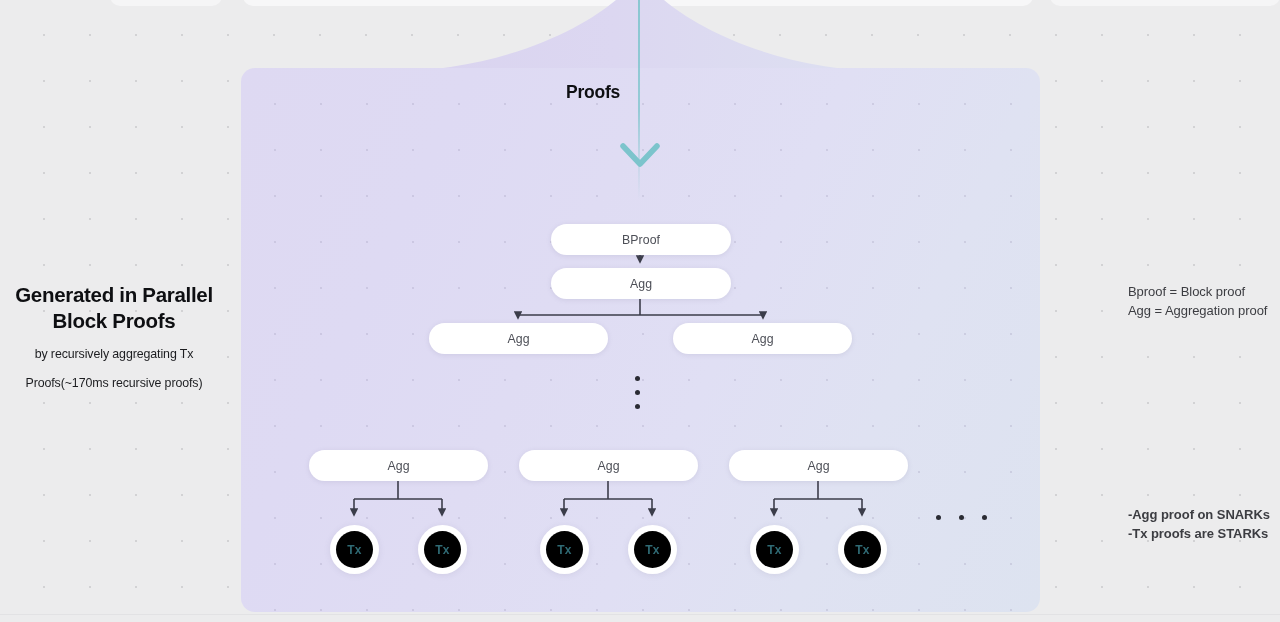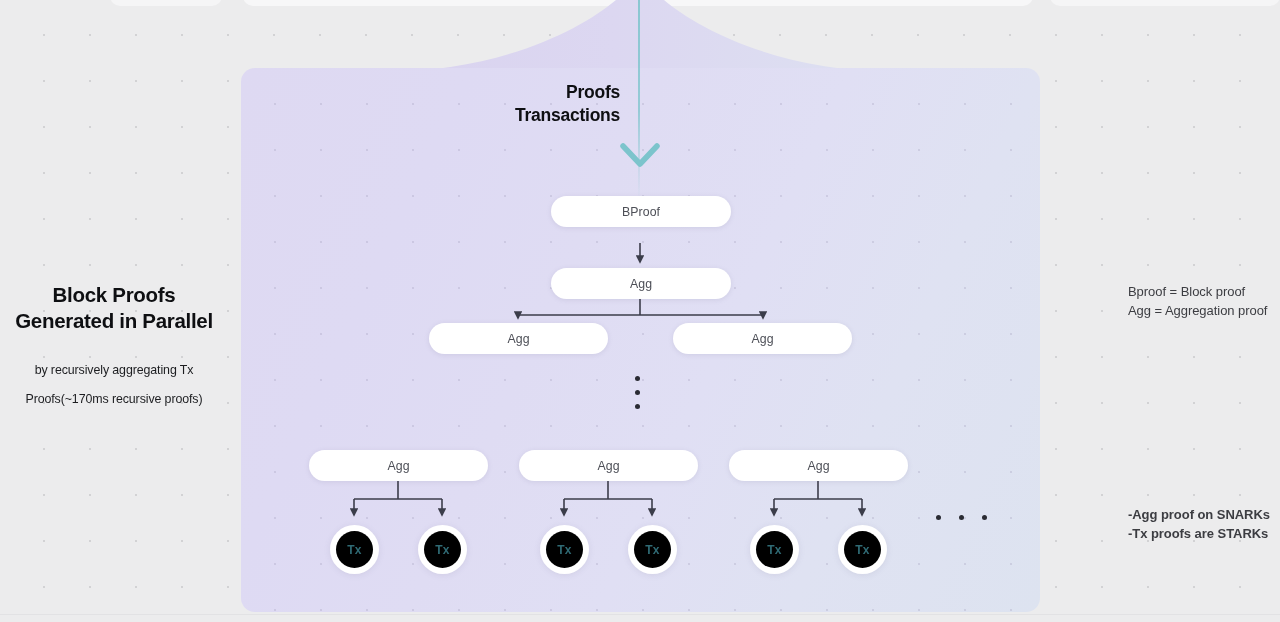--- a/index.html
+++ b/index.html
@@ -83,21 +83,21 @@
     color: #111215;
   }
   #left-block .title {
     font-size: 20.5px;
     font-weight: bold;
     line-height: 1.28;
     letter-spacing: -0.3px;
     color: #0e0f12;
   }
   #left-block .subtitle {
-    margin-top: 28px;
+    margin-top: 12px;
     font-size: 12.4px;
     line-height: 1.36;
     color: #1c1d20;
     letter-spacing: -0.1px;
   }
 
   
   .note {
     position: absolute;
     color: #3c3d42;
@@ -253,21 +253,20 @@
     <div class="panel-dots"></div>
   </div>
 
   <div id="inflow-line"></div>
   <svg id="inflow-chevron" viewBox="0 0 42 30">
     <path d="M4 6 L21 24 L38 6" fill="none" stroke="#7cc4cc" stroke-width="5.5" stroke-linecap="round" stroke-linejoin="round"></path>
   </svg>
 
   <div id="block-tx-label">
     <div>Proofs</div>
-    <div>Transactions</div>
   </div>
 
   <svg id="tree">
     <defs>
       <marker id="arrow" viewBox="0 0 10 10" refX="8" refY="5" markerWidth="5.2" markerHeight="5.2" orient="auto-start-reverse">
         <path d="M 0 0 L 10 5 L 0 10 z" fill="#3b3d4a"></path>
       </marker>
     </defs>
     <g stroke="#3b3d4a" stroke-width="1.6" fill="none">
 
@@ -288,21 +287,21 @@
       <line x1="564" y1="499" x2="564" y2="515" marker-end="url(#arrow)"></line>
       <line x1="652" y1="499" x2="652" y2="515" marker-end="url(#arrow)"></line>
 
       <line x1="818" y1="481" x2="818" y2="499"></line>
       <line x1="774" y1="499" x2="862" y2="499"></line>
       <line x1="774" y1="499" x2="774" y2="515" marker-end="url(#arrow)"></line>
       <line x1="862" y1="499" x2="862" y2="515" marker-end="url(#arrow)"></line>
     </g>
   </svg>
 
-  <div class="pill" style="left:551px; top:196px; width:180px;">
+  <div class="pill" style="left:551px; top:224px; width:180px;">
     <span>BProof</span>
   </div>
 
   <div class="pill" style="left:551px; top:268px; width:180px;">
     <span>Agg</span>
   </div>
 
   <div class="pill" style="left:429px; top:323px; width:179px;">
     <span>Agg</span>
   </div>
@@ -344,22 +343,22 @@
     <div class="dot"></div>
     <div class="dot"></div>
   </div>
   <div class="ellipsis-h">
     <div class="dot"></div>
     <div class="dot"></div>
     <div class="dot"></div>
   </div>
 
   <div id="left-block">
+    <div class="title">Generated in Parallel</div>
     <div class="title">Block Proofs</div>
-    <div class="title">Generated in Parallel</div>
     <div class="subtitle">by recursively aggregating Tx</div>
     <div class="subtitle" style="margin-top:12px">Proofs(~170ms recursive proofs)</div>
   </div>
 
   <div class="note" id="note-legend">Bproof = Block proof
 Agg = Aggregation proof</div>
   <div class="note" id="note-proofs">-Agg proof on SNARKs
 -Tx proofs are STARKs</div>
 
   <div id="bottom-line"></div>

